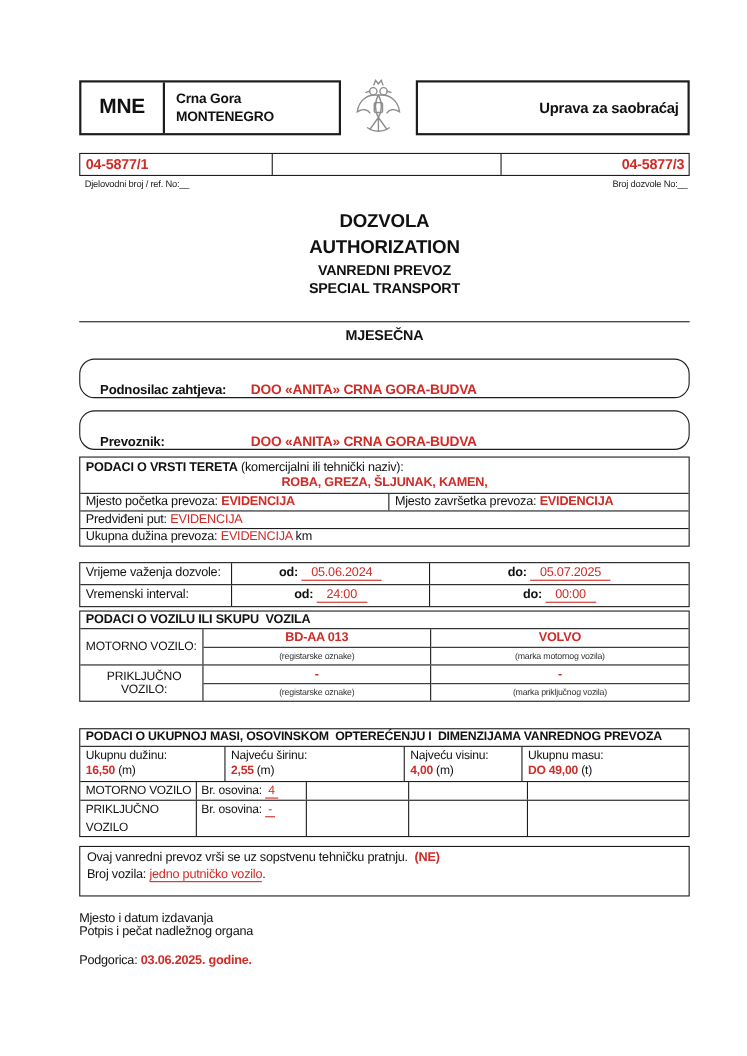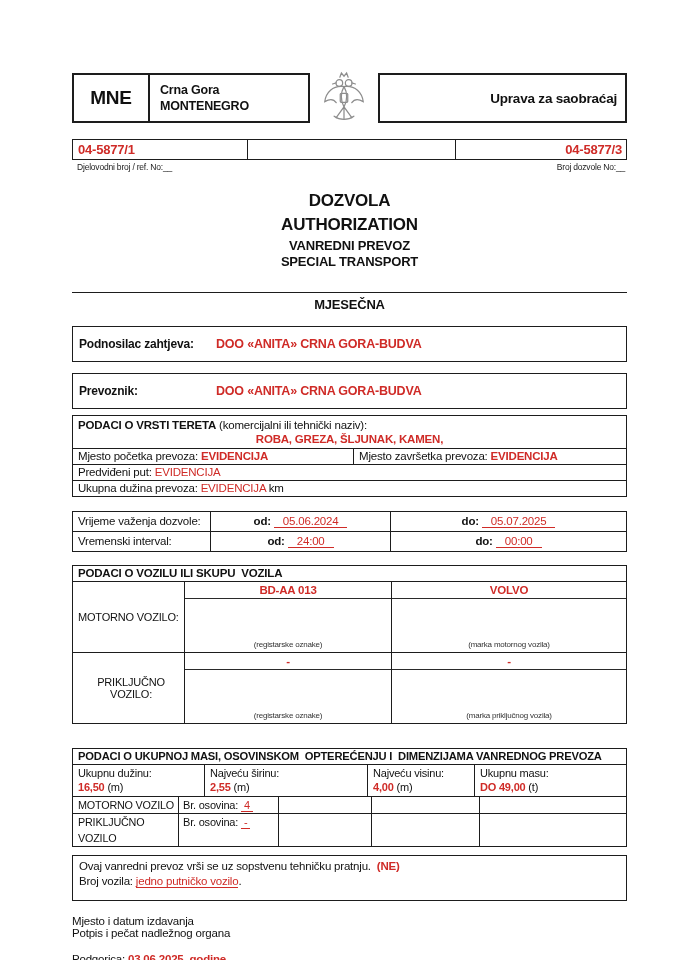--- a/index.html
+++ b/index.html
@@ -46,55 +46,55 @@
   .t1 { font-size: 17px; font-weight: bold; line-height: 22px; }
   .t2 { font-size: 17px; font-weight: bold; line-height: 26px; }
   .t3 { font-size: 13px; font-weight: bold; line-height: 16px; }
   .t4 { font-size: 13px; font-weight: bold; line-height: 16px; }
   .hr { border-top: 1.5px solid #1d1d1d; }
   .period { text-align: center; font-weight: bold; font-size: 13px; line-height: 18px;
             margin-top: 3px; margin-bottom: 12px; }
 
   
   .box { border: 1.5px solid #1d1d1d; }
-  .party-box { height: 36px; display: flex; align-items: center; padding-left: 6px; }
+  .party-box { height: 36px; display: flex; align-items: flex-end; padding-left: 18px; border-radius: 14px; }
   .party-label { font-weight: bold; font-size: 12px; width: 137px; }
   .party-value { font-weight: bold; font-size: 12.5px; }
   .applicant { margin-bottom: 11px; }
   .carrier { margin-bottom: 6px; }
 
   
   .cargo { margin-bottom: 14px; font-size: 11.5px; }
   .cargo-head { padding: 2px 5px 0 5px; line-height: 14px; }
   .cargo-types { text-align: center; font-weight: bold; line-height: 15px;
                  border-bottom: 1.5px solid #1d1d1d; padding-bottom: 1px; }
   .cargo-places { display: flex; border-bottom: 1.5px solid #1d1d1d; line-height: 15px; }
   .cargo-pl { width: 281px; border-right: 1.5px solid #1d1d1d; padding-left: 5px; }
   .cargo-pr { flex: 1; padding-left: 5px; }
   .cargo-line { border-bottom: 1.5px solid #1d1d1d; line-height: 15px; padding-left: 5px; }
   .cargo-last { line-height: 15px; padding-left: 5px; }
   .ev-b { font-weight: bold; }
 
   
-  .validity { margin-bottom: 13px; font-size: 11.5px; }
+  .validity { margin-bottom: 3px; font-size: 11.5px; }
   .val-row { display: flex; line-height: 19px; }
   .val-row + .val-row { border-top: 1.5px solid #1d1d1d; }
   .val-c1 { width: 138px; border-right: 1.5px solid #1d1d1d; padding-left: 5px; }
   .val-c2 { width: 180px; border-right: 1.5px solid #1d1d1d; text-align: center; }
   .val-c3 { flex: 1; text-align: center; }
   .uline { border-bottom: 1.2px solid #cf2b27; padding: 0 9px; }
 
   
   .vehicle { margin-bottom: 24px; font-size: 11.5px; }
   .veh-heading { font-weight: bold; font-size: 11.5px; line-height: 15px; padding-left: 5px;
                  border-bottom: 1.5px solid #1d1d1d; }
   .veh-row { display: flex; }
   .veh-row + .veh-row { border-top: 1.5px solid #1d1d1d; }
   .veh-label { width: 111px; display: flex; align-items: center; padding-left: 5px; font-size: 11px; text-align: center; }
-  .veh-col { border-left: 1.5px solid #1d1d1d; display: flex; flex-direction: column; gap: 38px; }
+  .veh-col { border-left: 1.5px solid #1d1d1d; display: flex; flex-direction: column; }
   .veh-col.c2 { width: 207px; }
   .veh-col.c3 { flex: 1; }
   .veh-val { text-align: center; font-weight: bold; font-size: 11.5px; line-height: 16px;
              border-bottom: 1px solid #2a2a2a; }
   .veh-cap { text-align: center; font-size: 8px; color: #333; line-height: 15px; }
 
   
   .masa { margin-bottom: 8px; font-size: 11px; }
   .masa-heading { font-weight: bold; font-size: 11.2px; line-height: 15px; padding-left: 5px;
                   border-bottom: 1.5px solid #1d1d1d; }

